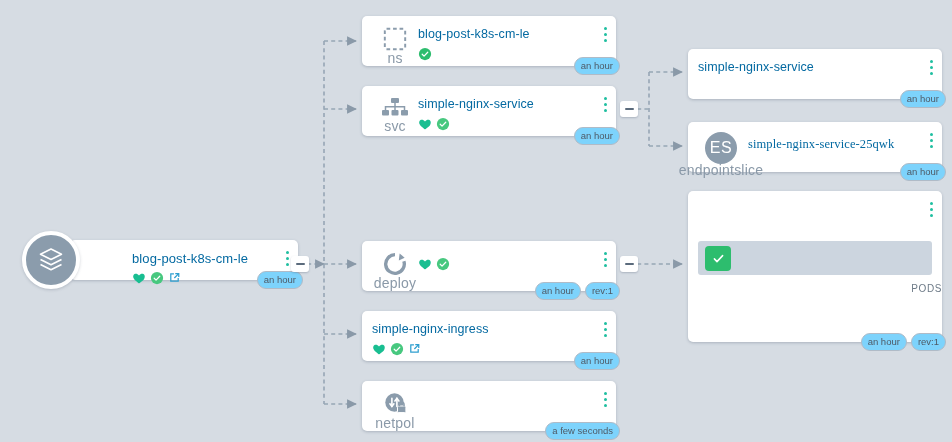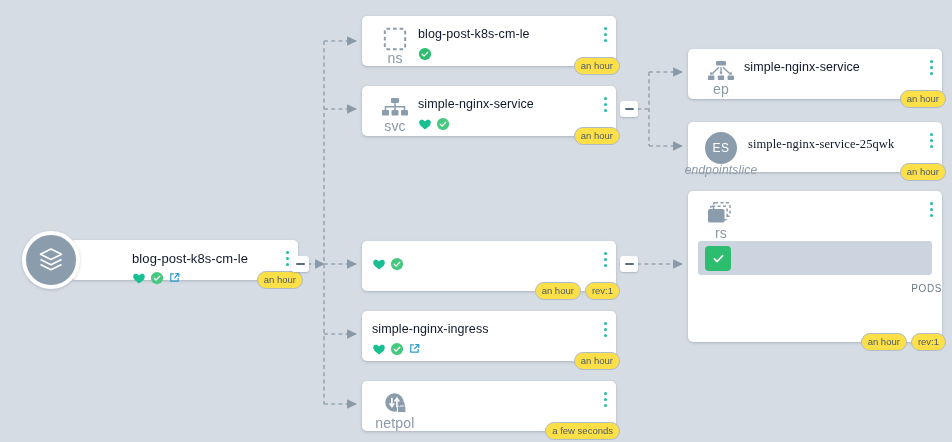--- a/index.html
+++ b/index.html
@@ -26,36 +26,36 @@
 
   
   .node{
     position:absolute;background:#fff;border-radius:5px;
     box-shadow:0 1px 3px rgba(70,85,105,.30);
     z-index:3;
   }
   .node-body{display:flex;align-items:flex-start;padding:8px 8px 0 10px;position:relative;height:100%;box-sizing:border-box;}
   .icon-col{width:46px;min-width:46px;display:flex;flex-direction:column;align-items:center;padding-top:2px;}
   .kind-label{font-size:14px;color:#8a99a8;margin-top:1px;letter-spacing:.2px;line-height:11px;white-space:nowrap;}
-  .kind-label.wide{font-size:12px;font-style:italic;}
+  .kind-label.wide{font-size:14px;}
   .text-col{flex:1;padding-top:3px;min-width:0;}
   .node-title{
-    font-size:12.5px;color:#0f172a;line-height:15px;white-space:nowrap;
+    font-size:12.5px;color:#0369a1;line-height:15px;white-space:nowrap;
     overflow:hidden;text-overflow:ellipsis;letter-spacing:.1px;
   }
   .status-row{display:flex;align-items:center;gap:4px;margin-top:4px;height:15px;}
 
   
   .kebab{position:absolute;right:9px;top:11px;display:flex;flex-direction:column;gap:3px;cursor:pointer;}
   .kebab span{display:block;width:3px;height:3px;border-radius:50%;background:#1fbfa0;}
 
   
   .pills{position:absolute;right:-4px;bottom:-9px;display:flex;gap:4px;z-index:5;}
   .pill{
-    background:#fde047;color:#4e5a66;font-size:9.5px;line-height:13px;
+    background:#7dd3fc;color:#4e5a66;font-size:9.5px;line-height:13px;
     padding:1px 6px 2px;border-radius:9px;border:1px solid #b0bbc7;white-space:nowrap;
   }
 
   
   .heart{width:14px;height:14px;display:block;}
   .check-badge{width:14px;height:14px;display:block;}
   .extlink{width:13px;height:13px;display:block;}
 
   
   #root-node{left:70px;top:240px;width:228px;height:40px;}
@@ -232,20 +232,27 @@
           <span></span>
         </div>
     </div>
     <div class="pills">
       <div class="pill">an hour</div>
     </div>
   </div>
 
   <div class="node" style="left:362px;top:241px;width:254px;height:50px;">
     <div class="node-body">
+      <div class="icon-col">
+        <svg width="26" height="26" viewBox="0 0 24 24">
+          <path d="M12 3.4a8.6 8.6 0 1 0 8.2 6" fill="none" stroke="#8b9cac" stroke-width="3.1" stroke-linecap="butt"></path>
+          <path d="M16.3 2.2l4.6 4.1-5.4 2.4z" fill="#8b9cac"></path>
+        </svg>
+        <div class="kind-label">deploy</div>
+      </div>
       <div class="text-col">
         <div class="status-row">
           <svg class="heart" viewBox="0 0 24 24">
               <path fill="#19be91" d="M12 21s-7.6-4.9-9.4-9.2C1.1 8.2 3.1 4.6 6.6 4.6c2.1 0 3.7 1.1 5.4 3.2 1.7-2.1 3.3-3.2 5.4-3.2 3.5 0 5.5 3.6 4 7.2C20.6 16.1 12 21 12 21z"></path>
             </svg>
           <svg class="check-badge" viewBox="0 0 24 24">
               <circle cx="12" cy="12" r="10.5" fill="#47c87f"></circle>
               <path d="M7.2 12.4l3.2 3.2 6.3-6.6" fill="none" stroke="#fff" stroke-width="2.1" stroke-linecap="round" stroke-linejoin="round"></path>
             </svg>
         </div>
@@ -313,85 +320,56 @@
           <span></span>
         </div>
     </div>
     <div class="pills">
       <div class="pill">a few seconds</div>
     </div>
   </div>
 
   <div class="node" style="left:688px;top:49px;width:254px;height:50px;">
     <div class="node-body">
-      <div class="icon-col">
-        <svg width="30" height="24" viewBox="0 0 30 24">
-          <g fill="#8b9cac">
-            <rect x="10" y="2" width="10" height="4.6" rx="1"></rect>
-            <rect x="2" y="16.4" width="6.4" height="4.6" rx="0.8"></rect>
-            <rect x="11.8" y="16.4" width="6.4" height="4.6" rx="0.8"></rect>
-            <rect x="21.6" y="16.4" width="6.4" height="4.6" rx="0.8"></rect>
-          </g>
-          <g stroke="#8b9cac" stroke-width="1.4" fill="none">
-            <path d="M13 8.2 6.4 14.4"></path>
-              <path d="M15 8.2v6"></path>
-              <path d="M17 8.2 23.6 14.4"></path>
-          </g>
-          <g fill="#8b9cac">
-            <path d="M4.6 12.6 7.6 15.4 4 15.8z"></path>
-            <path d="M13.3 12.8h3.4L15 16z"></path>
-            <path d="M25.4 12.6 22.4 15.4 26 15.8z"></path>
-          </g>
-        </svg>
-        <div class="kind-label">ep</div>
-      </div>
       <div class="text-col">
         <div class="node-title">simple-nginx-service</div>
       </div>
       <div class="kebab">
           <span></span>
           <span></span>
           <span></span>
         </div>
     </div>
     <div class="pills">
       <div class="pill">an hour</div>
     </div>
   </div>
 
   <div class="node" style="left:688px;top:122px;width:254px;height:50px;">
     <div class="node-body" style="padding-left:6px;">
       <div class="icon-col" style="width:54px;min-width:54px;">
-        <div style="width:32px;height:32px;border-radius:50%;background:#8b9cac;display:flex;align-items:center;justify-content:center;color:#fff;font-size:12px;letter-spacing:.5px;">ES</div>
+        <div style="width:32px;height:32px;border-radius:50%;background:#8b9cac;display:flex;align-items:center;justify-content:center;color:#fff;font-size:16px;letter-spacing:.5px;">ES</div>
         <div class="kind-label wide">endpointslice</div>
       </div>
       <div class="text-col" style="padding-top:7px;font-family:Liberation Serif, serif;">
         <div class="node-title">simple-nginx-service-25qwk</div>
       </div>
       <div class="kebab">
           <span></span>
           <span></span>
           <span></span>
         </div>
     </div>
     <div class="pills">
       <div class="pill">an hour</div>
     </div>
   </div>
 
   <div class="node" style="left:688px;top:191px;width:254px;height:151px;">
     <div class="node-body" style="height:auto;">
-      <div class="icon-col">
-        <svg width="30" height="26" viewBox="0 0 30 26">
-          <rect x="7.5" y="1.8" width="16.5" height="13.5" rx="1.6" fill="none" stroke="#8b9cac" stroke-width="1.5" stroke-dasharray="3 2.4"></rect>
-          <rect x="4.6" y="5.2" width="16.5" height="13.5" rx="1.6" fill="none" stroke="#8b9cac" stroke-width="1.5" stroke-dasharray="3 2.4"></rect>
-          <rect x="2" y="8" width="16.5" height="13.5" rx="1.6" fill="#8b9cac"></rect>
-        </svg>
-        <div class="kind-label">rs</div>
-      </div>
       <div class="kebab">
           <span></span>
           <span></span>
           <span></span>
         </div>
     </div>
 
     <div class="pods-strip">
       <div class="pod-tile">
         <svg width="15" height="15" viewBox="0 0 24 24">

